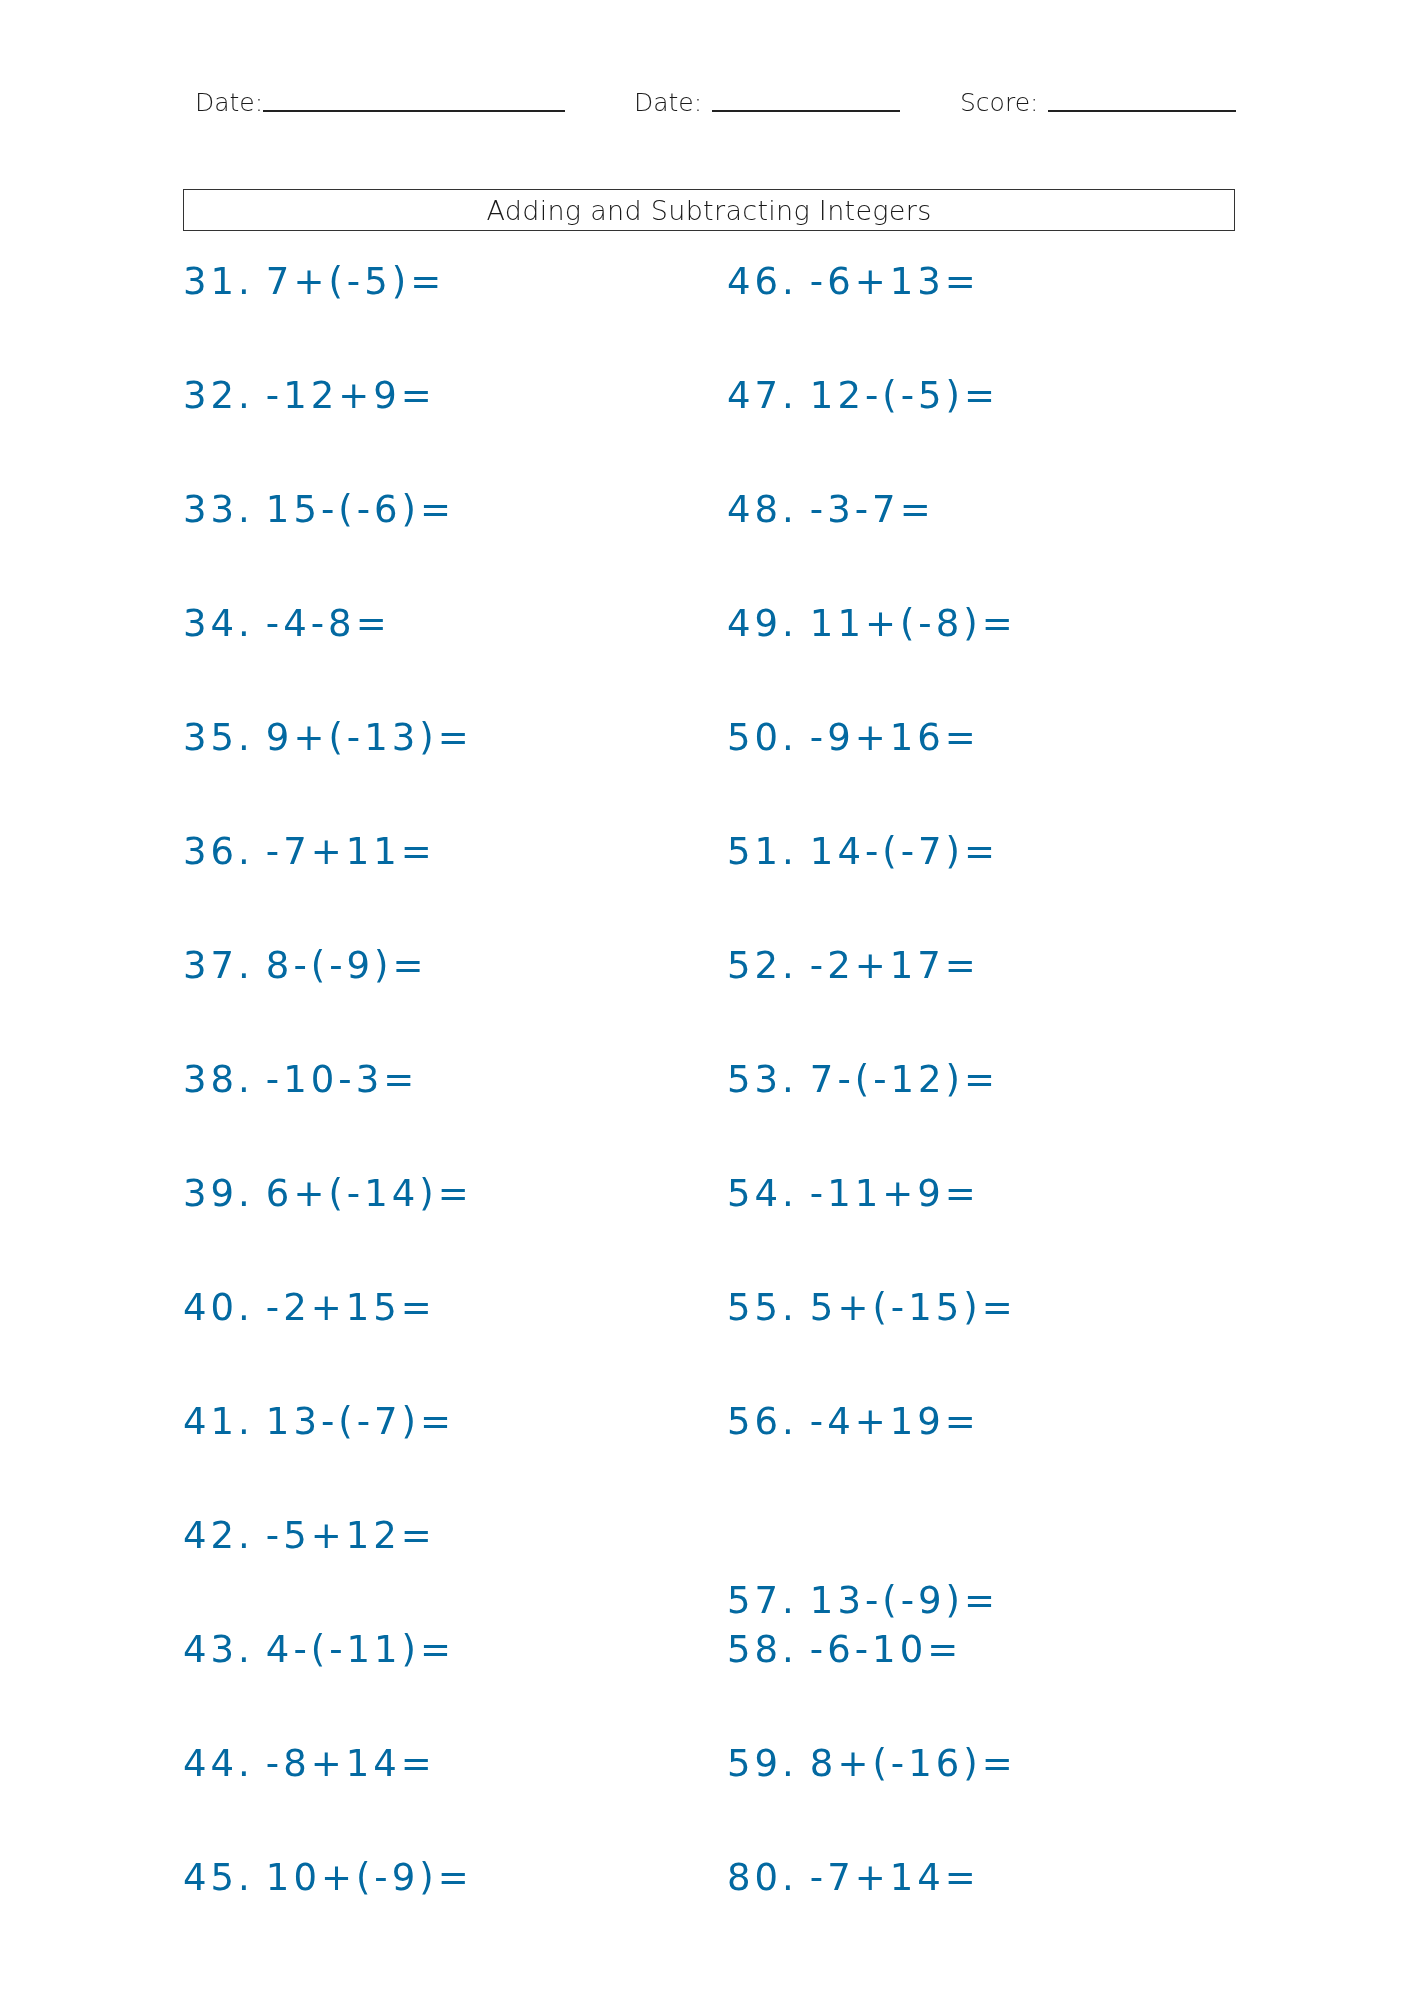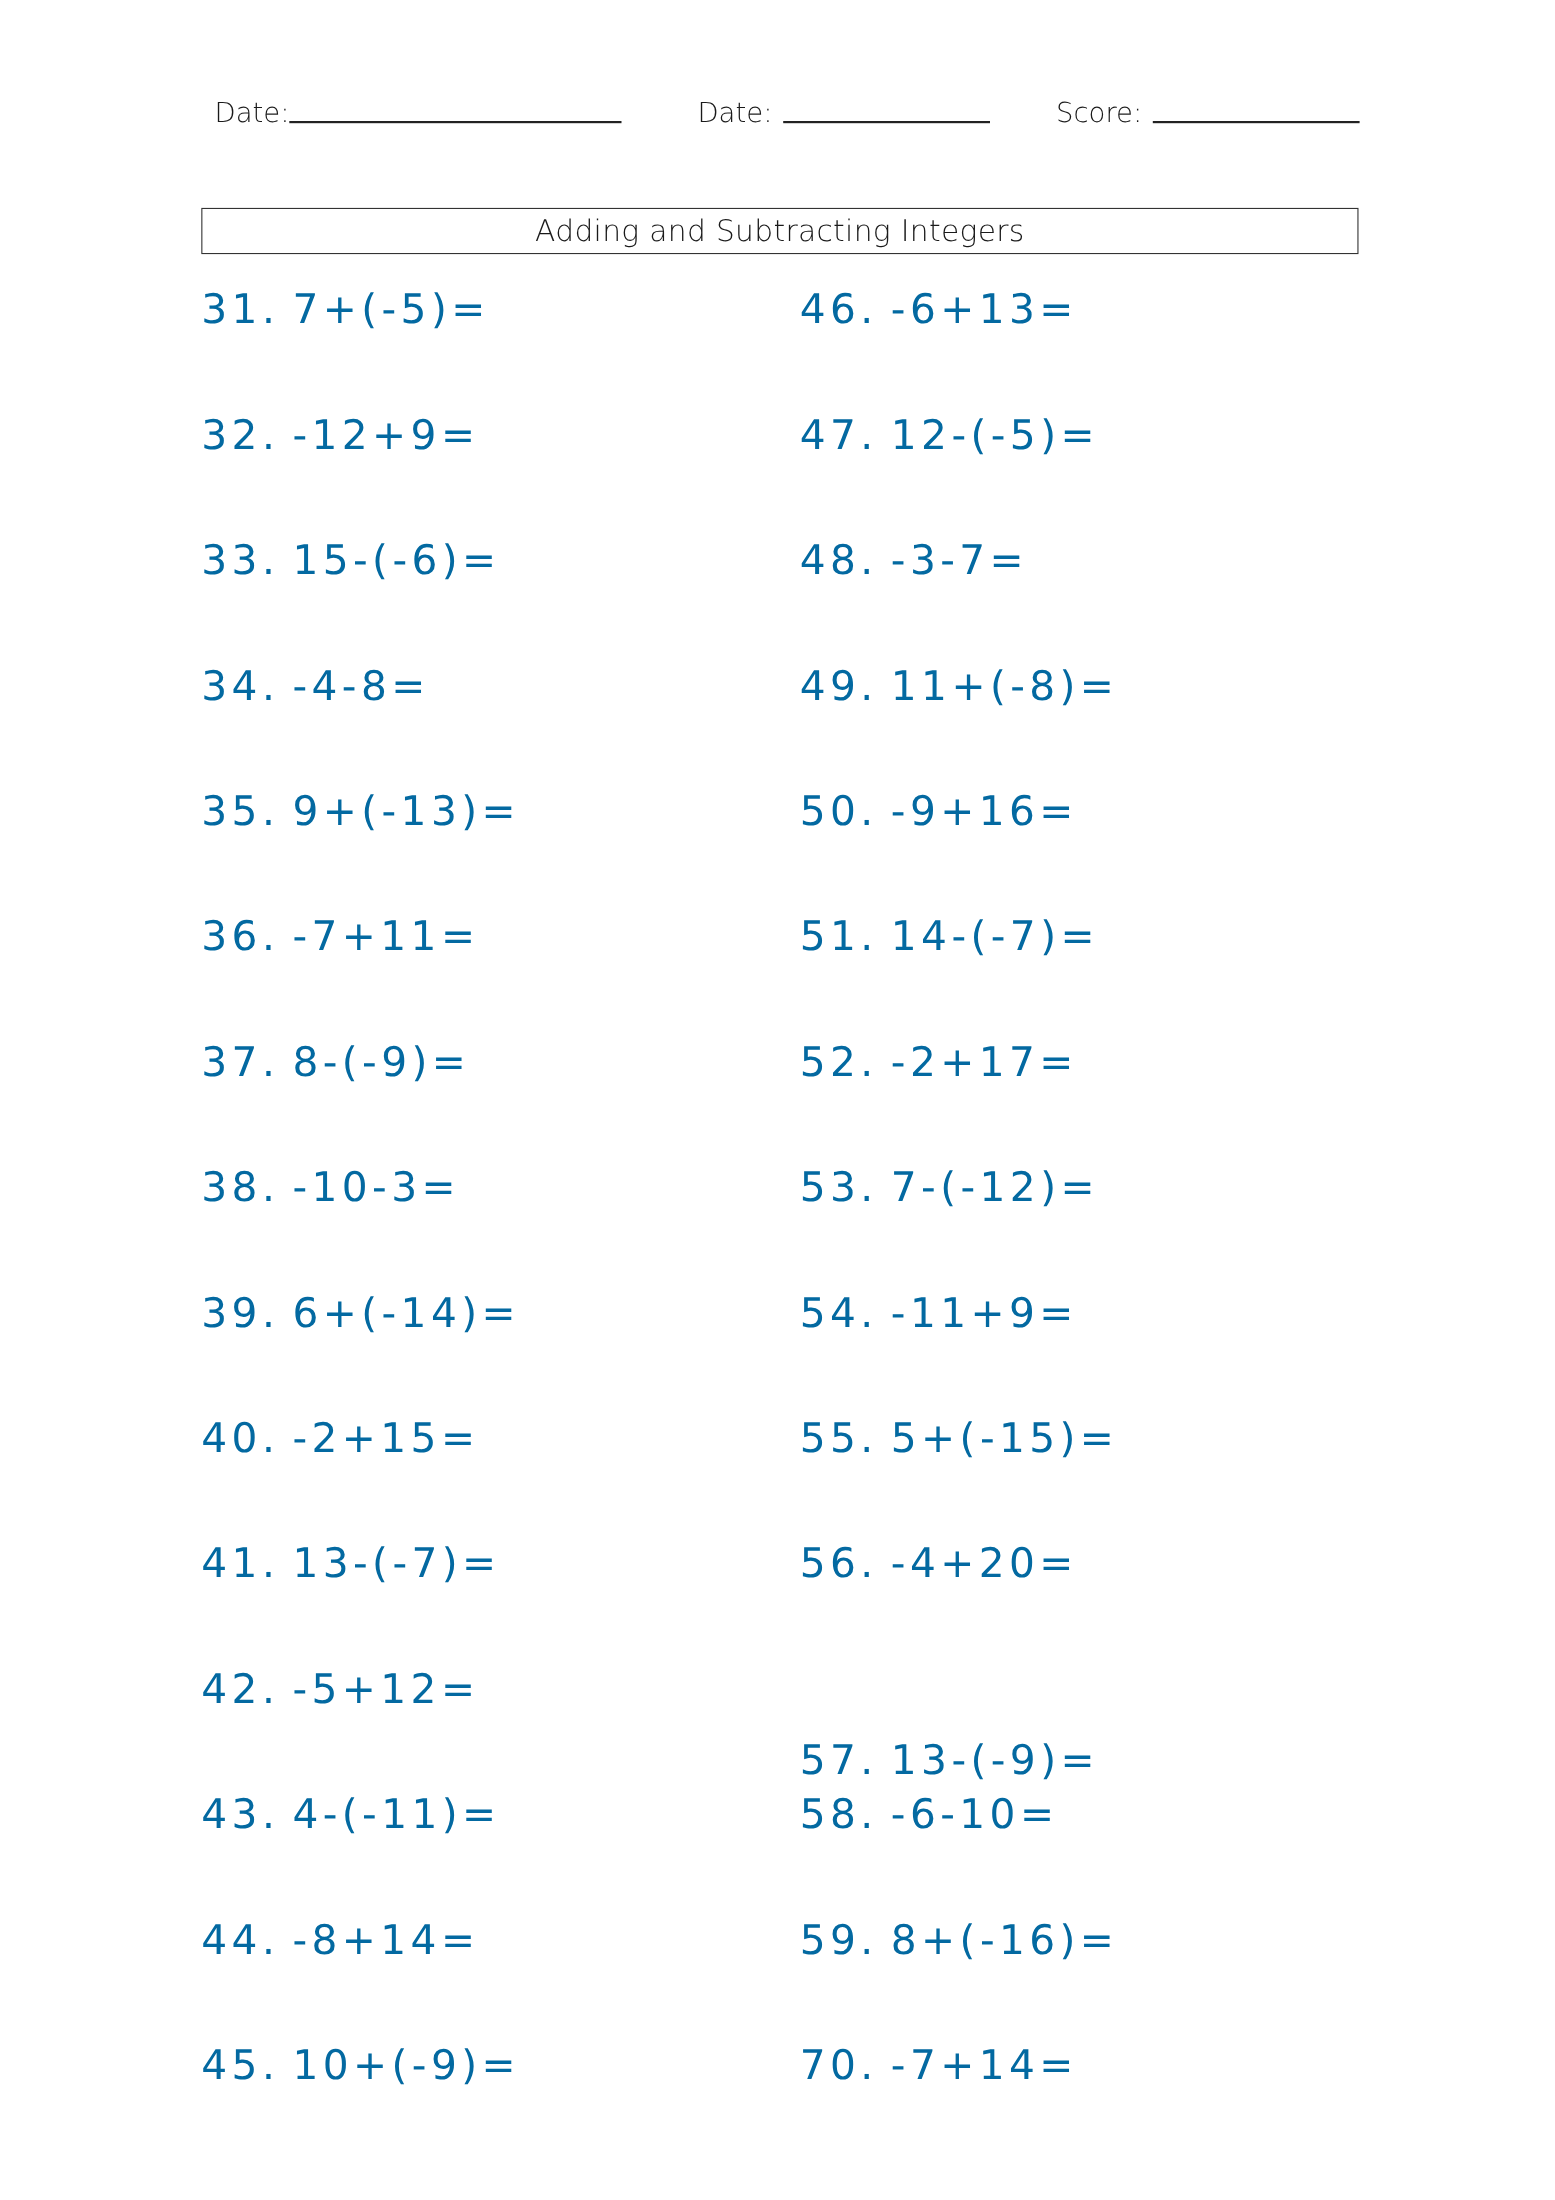--- a/index.html
+++ b/index.html
@@ -83,18 +83,18 @@
   <div class="problem col-right" style="top:257px"><span class="num">46.</span><span>-6+13=</span></div>
   <div class="problem col-right" style="top:371px"><span class="num">47.</span><span>12-(-5)=</span></div>
   <div class="problem col-right" style="top:485px"><span class="num">48.</span><span>-3-7=</span></div>
   <div class="problem col-right" style="top:599px"><span class="num">49.</span><span>11+(-8)=</span></div>
   <div class="problem col-right" style="top:713px"><span class="num">50.</span><span>-9+16=</span></div>
   <div class="problem col-right" style="top:827px"><span class="num">51.</span><span>14-(-7)=</span></div>
   <div class="problem col-right" style="top:941px"><span class="num">52.</span><span>-2+17=</span></div>
   <div class="problem col-right" style="top:1055px"><span class="num">53.</span><span>7-(-12)=</span></div>
   <div class="problem col-right" style="top:1169px"><span class="num">54.</span><span>-11+9=</span></div>
   <div class="problem col-right" style="top:1283px"><span class="num">55.</span><span>5+(-15)=</span></div>
-  <div class="problem col-right" style="top:1397px"><span class="num">56.</span><span>-4+20=</span></div>
+  <div class="problem col-right" style="top:1397px"><span class="num">56.</span><span>-4+19=</span></div>
   <div class="problem col-right" style="top:1576px"><span class="num">57.</span><span>13-(-9)=</span></div>
   <div class="problem col-right" style="top:1625px"><span class="num">58.</span><span>-6-10=</span></div>
   <div class="problem col-right" style="top:1739px"><span class="num">59.</span><span>8+(-16)=</span></div>
-  <div class="problem col-right" style="top:1853px"><span class="num">70.</span><span>-7+14=</span></div>
+  <div class="problem col-right" style="top:1853px"><span class="num">80.</span><span>-7+14=</span></div>
 </div>
 
 </body></html>

